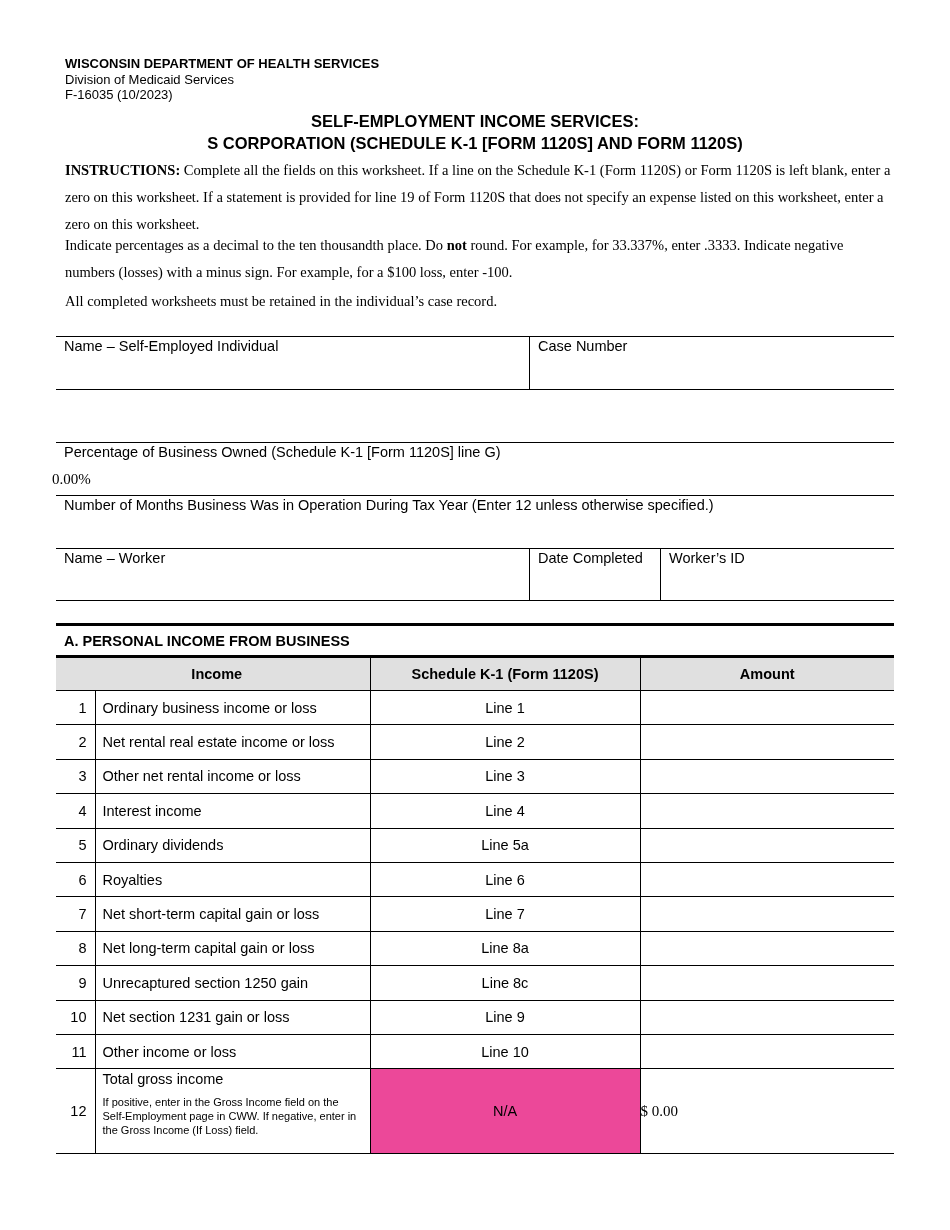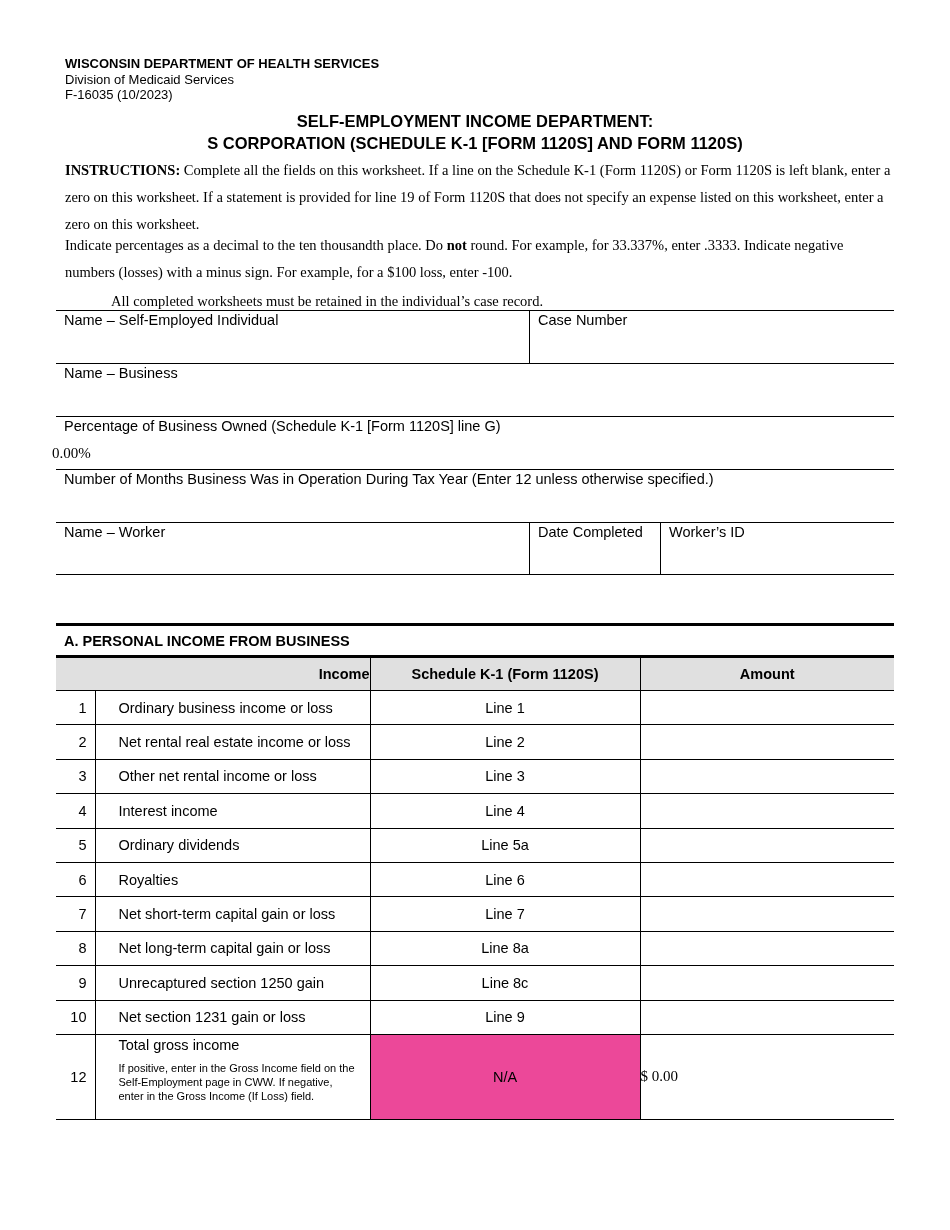--- a/index.html
+++ b/index.html
@@ -15,25 +15,25 @@
   .title {
     position: absolute; left: 55px; width: 840px; top: 110px;
     text-align: center; font-weight: bold; font-size: 16.5px; line-height: 22px;
   }
   .para {
     position: absolute; left: 65px; width: 830px;
     font-size: 14.5px; line-height: 27px; font-family: Liberation Serif, serif;
   }
   .p1 { top: 157px; }
   .p2 { top: 232px; }
-  .p3 { top: 288px; margin-left: 46px; }
+  .p3 { top: 288px; }
   b { font-weight: bold; }
 
   
-  .info { position: absolute; left: 56px; width: 838px; top: 310px; }
+  .info { position: absolute; left: 56px; width: 838px; top: 336px; }
   .irow { display: flex; border-top: 1px solid #000; height: 53px; }
   .irow.last { border-bottom: 1px solid #000; }
   .icell { padding: 0 8px; font-size: 14.5px; line-height: 18px; padding-top: 0; position: relative; }
   .icell .lbl { display: block; }
   .icell.sep { border-left: 1px solid #000; }
   .pctval {
     position: absolute; left: -4px; top: 27px;
     font-family: "Liberation Serif", serif; font-size: 15px;
   }
 
@@ -41,67 +41,64 @@
   .secA { position: absolute; left: 56px; width: 838px; top: 623px; }
   .secA .sechead {
     border-top: 3px solid #000; height: 32px;
     font-weight: bold; font-size: 14.5px; padding: 7px 8px 0 8px;
   }
   table { border-collapse: collapse; width: 838px; border-top: 3px solid #000; }
   th {
     background: #e0e0e0; font-weight: bold; font-size: 14.5px;
     height: 34px; border-bottom: 1px solid #000;
   }
-  th.c-inc { text-align: right; padding-left: 8px; }
+  th.c-inc { text-align: center; padding-left: 8px; }
   th.c-sch, th.c-amt { text-align: center; border-left: 1px solid #000; }
   td { border-bottom: 1px solid #000; height: 34.4px; font-size: 14.5px; }
   td.num { width: 39px; text-align: right; padding-right: 8px; }
-  td.desc { width: 275px; border-left: 1px solid #000; padding-left: 23px; }
+  td.desc { width: 275px; border-left: 1px solid #000; padding-left: 7px; }
   td.sch { width: 270px; border-left: 1px solid #000; text-align: center; }
   td.amt { border-left: 1px solid #000; text-align: left; }
   tr.total td { height: 85px; margin-top: 8px; }
   tr.total td.desc { vertical-align: top; padding-top: 1px; }
   tr.total td.desc .t1 { display: block; font-size: 14.5px; line-height: 18px; }
   tr.total td.desc .t2 { display: block; font-size: 11px; line-height: 14px; margin-top: 7px; padding-right: 12px; }
   tr.total td.sch { background: #ec4899; }
   .amtval { font-family: "Liberation Serif", serif; font-size: 15px; }
 </style>
 </head>
 <body>
 
 <div class="hdr">
   <div class="dept">WISCONSIN DEPARTMENT OF HEALTH SERVICES</div>
   <div>Division of Medicaid Services</div>
   <div>F-16035  (10/2023)</div>
 </div>
 
 <div class="title">
-  <div>SELF-EMPLOYMENT INCOME DEPARTMENT:</div>
+  <div>SELF-EMPLOYMENT INCOME SERVICES:</div>
   <div>S CORPORATION (SCHEDULE K-1 [FORM 1120S] AND FORM 1120S)</div>
 </div>
 
 <div class="para p1"><b>INSTRUCTIONS:</b><span> Complete all the fields on this worksheet. If a line on the Schedule K-1 (Form 1120S) or Form 1120S is left blank, enter a zero on this worksheet. If a statement is provided for line 19 of Form 1120S that does not specify an expense listed on this worksheet, enter a zero on this worksheet.</span></div>
 
 <div class="para p2"><span>Indicate percentages as a decimal to the ten thousandth place. Do </span><b>not</b><span> round. For example, for 33.337%, enter .3333. Indicate negative numbers (losses) with a minus sign. For example, for a $100 loss, enter -100.</span></div>
 
 <div class="para p3">All completed worksheets must be retained in the individual’s case record.</div>
 
 <div class="info">
   <div class="irow">
     <div class="icell" style="width:473px">
       <span class="lbl">Name – Self-Employed Individual</span>
     </div>
     <div class="icell sep" style="flex:1">
       <span class="lbl">Case Number</span>
     </div>
   </div>
   <div class="irow">
-    <div class="icell" style="width:473px">
-      <span class="lbl">Name – Business</span>
-    </div>
   </div>
   <div class="irow">
     <div class="icell" style="flex:1">
       <span class="lbl">Percentage of Business Owned (Schedule K-1 [Form 1120S] line G)</span>
       <span class="pctval">0.00%</span>
     </div>
   </div>
   <div class="irow">
     <div class="icell" style="flex:1">
       <span class="lbl">Number of Months Business Was in Operation During Tax Year (Enter 12 unless otherwise specified.)</span>
@@ -182,20 +179,26 @@
       <tr>
         <td class="num">9</td>
         <td class="desc">Unrecaptured section 1250 gain</td>
         <td class="sch">Line 8c</td>
         <td class="amt"></td>
       </tr>
       <tr>
         <td class="num">10</td>
         <td class="desc">Net section 1231 gain or loss</td>
         <td class="sch">Line 9</td>
+        <td class="amt"></td>
+      </tr>
+      <tr>
+        <td class="num">11</td>
+        <td class="desc">Other income or loss</td>
+        <td class="sch">Line 10</td>
         <td class="amt"></td>
       </tr>
       <tr class="total">
         <td class="num">12</td>
         <td class="desc">
           <span class="t1">Total gross income</span>
           <span class="t2">If positive, enter in the Gross Income field on the Self-Employment page in CWW. If negative, enter in the Gross Income (If Loss) field.</span>
         </td>
         <td class="sch">N/A</td>
         <td class="amt"><span class="amtval">$ 0.00</span></td>

